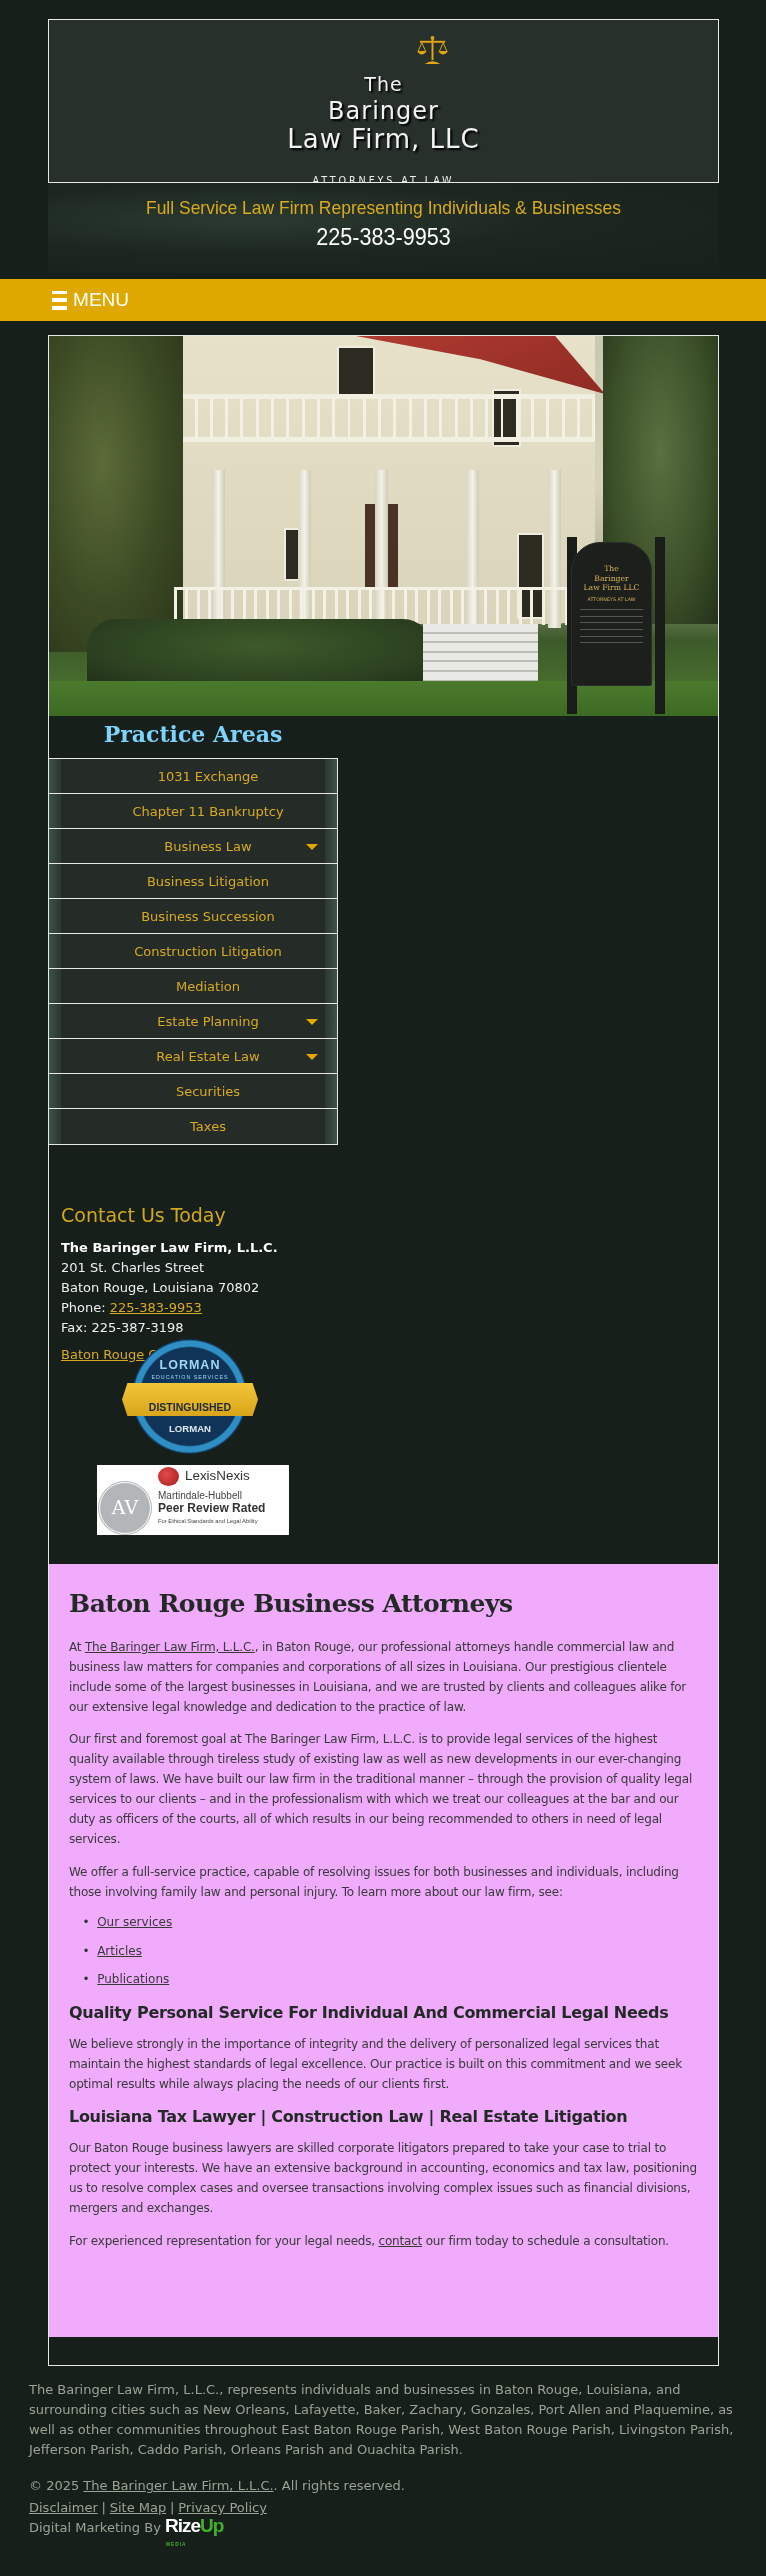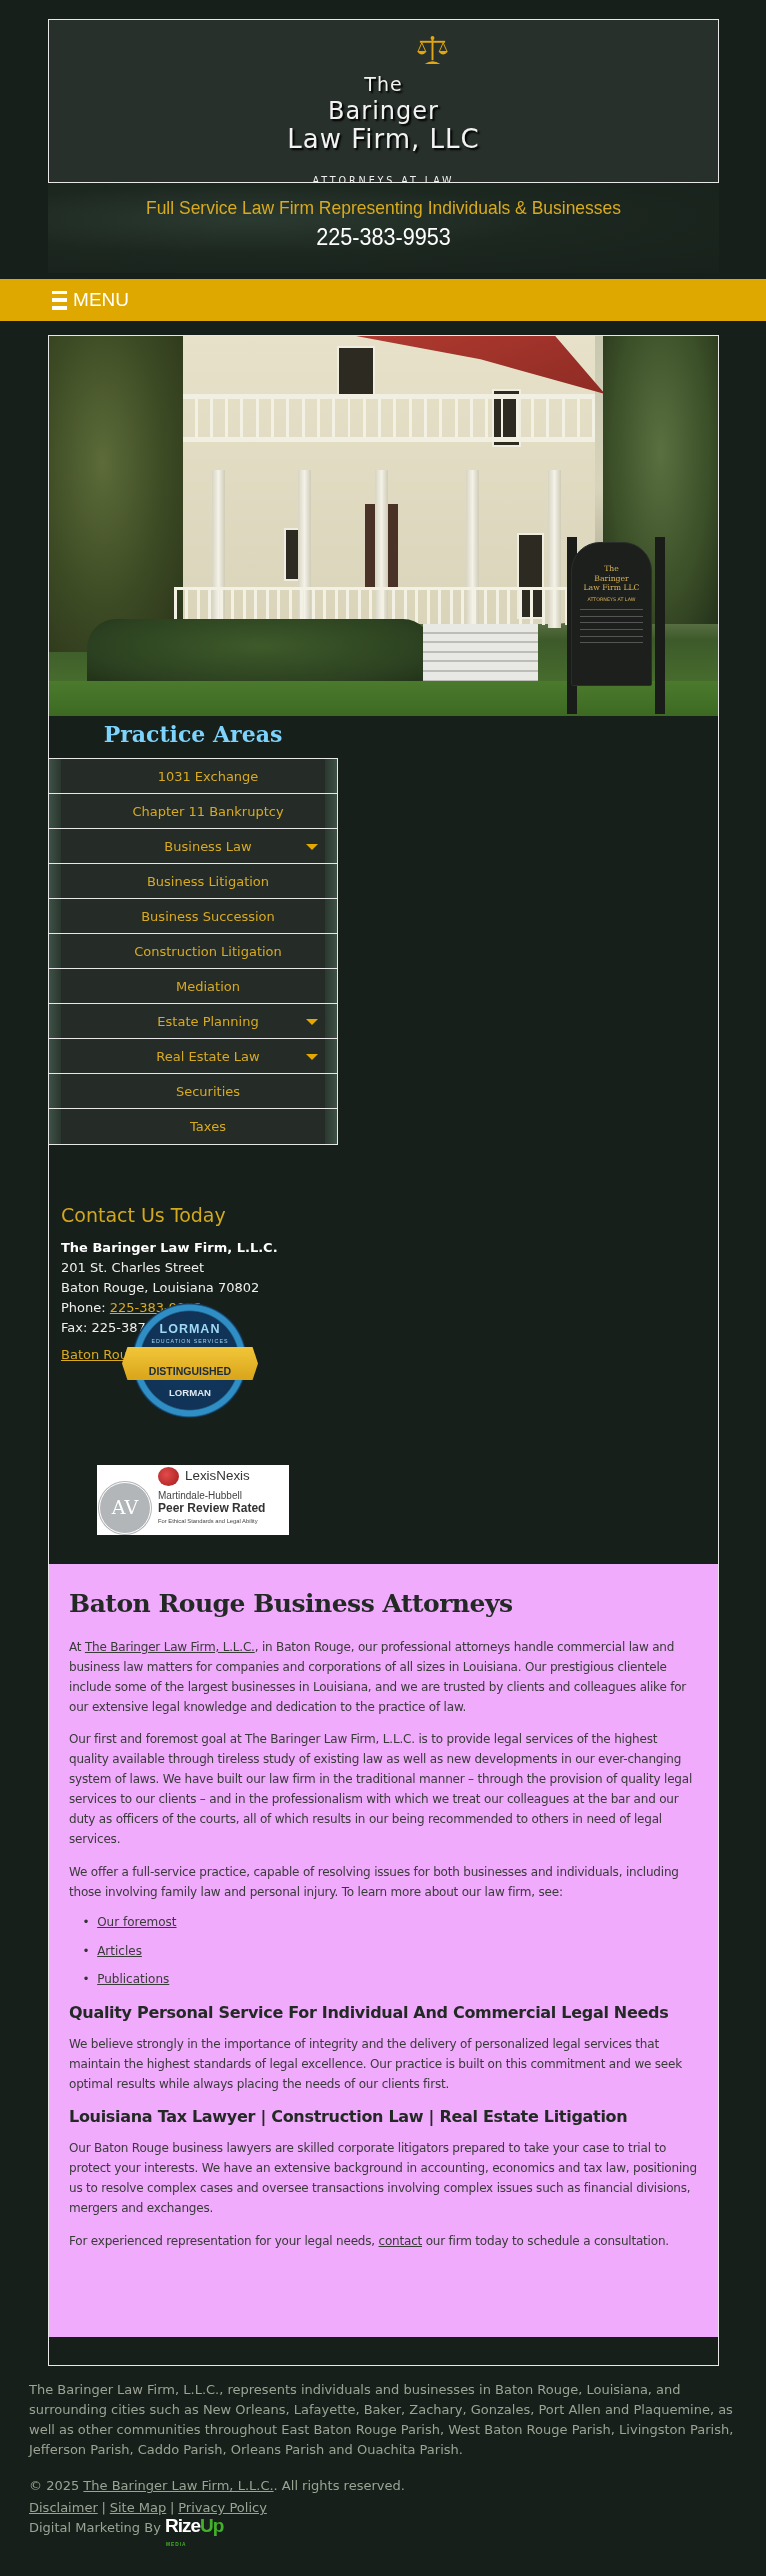--- a/index.html
+++ b/index.html
@@ -57,21 +57,21 @@
   .pa-caret { position: absolute; right: 19px; top: 15.3px; width: 0; height: 0; border-left: 6.7px solid transparent; border-right: 6.7px solid transparent; border-top: 6.7px solid #e3a900; }
 
   
   .contact { position: absolute; left: 12px; top: 824px; width: 288px; text-align: left; margin-top: 44px; }
   .contact-title { font-family: "DejaVu Sans", sans-serif; font-size: 19px; color: #d2a81e; margin-bottom: 11.5px; }
   .contact p { font-size: 13px; line-height: 20px; color: #f0f0f0; }
   .contact .firm { font-weight: bold; color: #fff; }
   .contact a { color: #d8aa22; text-decoration: underline; }
   .office-link { display: inline-block; margin-top: 9.6px; font-size: 13px; }
 
-  .lorman { position: absolute; left: 73px; top: 967px; width: 136px; height: 115px; }
+  .lorman { position: absolute; left: 73px; top: 1003px; width: 136px; height: 115px; }
   .lorman .disc { position: absolute; left: 9.6px; top: 0; width: 115px; height: 115px; border-radius: 50%; background: radial-gradient(circle, #12395e 0%, #103357 60%, #2f8fc4 62%, #2f8fc4 68%, #103357 70%); }
   .lorman .t1 { position: absolute; left: 0; right: 0; top: 19px; text-align: center; font-family: "Liberation Sans", sans-serif; font-weight: bold; font-size: 12.5px; color: #9fd8f3; letter-spacing: 1px; }
   .lorman .t2 { position: absolute; left: 0; right: 0; top: 35px; text-align: center; font-family: "Liberation Sans", sans-serif; font-size: 5.3px; color: #9fd8f3; letter-spacing: 1px; }
   .lorman .ribbon { position: absolute; left: 0; top: 44px; width: 136px; height: 33px; background: linear-gradient(180deg, #f2c63a, #d9a51a); clip-path: polygon(4% 0, 96% 0, 100% 50%, 96% 100%, 4% 100%, 0 50%); text-align: center; }
   .lorman .ribbon span { display: block; font-family: "Liberation Sans", sans-serif; font-weight: bold; font-size: 10.5px; line-height: 14.4px; color: #1b2a3b; padding-top: 17px; }
   .lorman .t3 { position: absolute; left: 0; right: 0; top: 84px; text-align: center; font-family: "Liberation Sans", sans-serif; font-weight: bold; font-size: 9.6px; color: #e0e8ef; }
 
   .lexis { position: absolute; left: 48px; top: 1129px; width: 192px; height: 70px; background: #fff; }
   .lexis .av { position: absolute; left: 1.9px; top: 17px; width: 52px; height: 52px; border-radius: 50%; background: #b3b6b8; border: 1.9px solid #fff; box-shadow: 0 0 0 1px #b3b6b8; color: #fff; font-family: "DejaVu Serif", serif; font-size: 19px; line-height: 48px; text-align: center; }
   .lexis .ball { position: absolute; left: 61px; top: 1.9px; width: 21px; height: 19px; border-radius: 50%; background: radial-gradient(circle at 40% 40%, #e24b4b, #a31c1c); }
@@ -241,21 +241,21 @@
     <div class="es">For Ethical Standards and Legal Ability</div>
   </div>
 
   <div class="article">
     <h1>Baton Rouge Business Attorneys</h1>
     <p><span>At </span><a>The Baringer Law Firm, L.L.C.</a><span>, in Baton Rouge, our professional attorneys handle commercial law and business law matters for companies and corporations of all sizes in Louisiana. Our prestigious clientele include some of the largest businesses in Louisiana, and we are trusted by clients and colleagues alike for our extensive legal knowledge and dedication to the practice of law.</span></p>
     <p>Our first and foremost goal at The Baringer Law Firm, L.L.C. is to provide legal services of the highest quality available through tireless study of existing law as well as new developments in our ever-changing system of laws. We have built our law firm in the traditional manner – through the provision of quality legal services to our clients – and in the professionalism with which we treat our colleagues at the bar and our duty as officers of the courts, all of which results in our being recommended to others in need of legal services.</p>
     <p>We offer a full-service practice, capable of resolving issues for both businesses and individuals, including those involving family law and personal injury. To learn more about our law firm, see:</p>
     <ul>
       <li>
-          <a>Our foremost</a>
+          <a>Our services</a>
         </li>
       <li>
           <a>Articles</a>
         </li>
       <li>
           <a>Publications</a>
         </li>
     </ul>
     <h2>Quality Personal Service For Individual And Commercial Legal Needs</h2>
     <p>We believe strongly in the importance of integrity and the delivery of personalized legal services that maintain the highest standards of legal excellence. Our practice is built on this commitment and we seek optimal results while always placing the needs of our clients first.</p>

